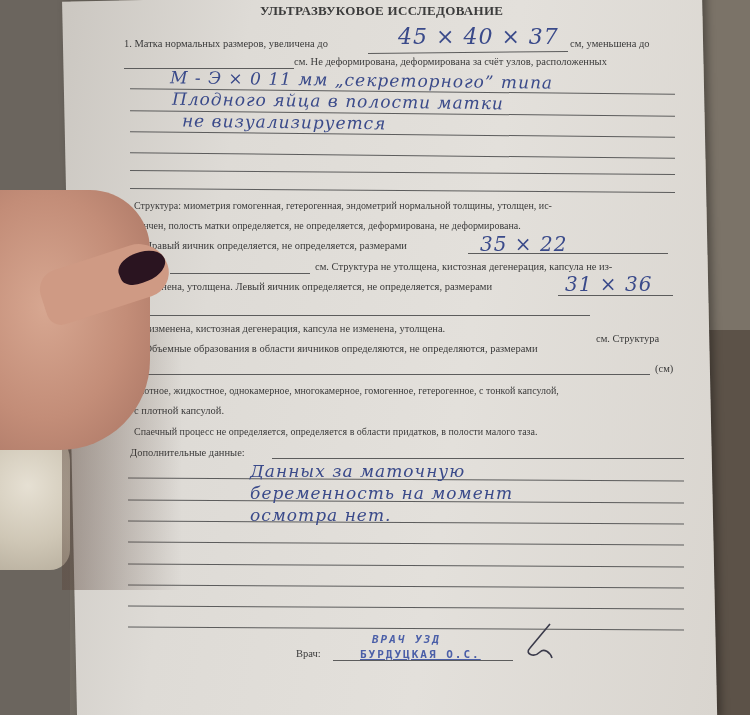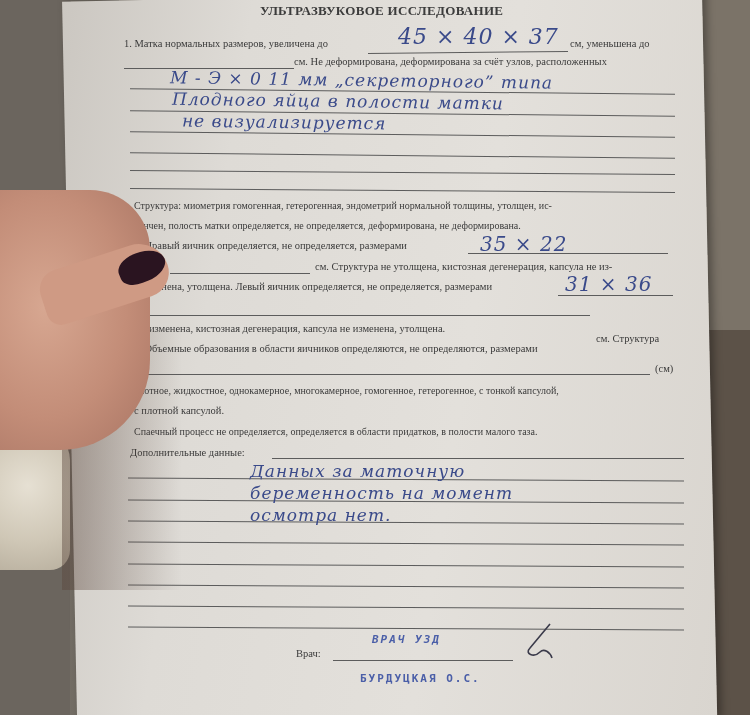--- a/index.html
+++ b/index.html
@@ -99,21 +99,21 @@
   <div class="rule" style="left:128px;top:607px;width:556px;transform:rotate(0.3deg);"></div>
   <div class="rule" style="left:128px;top:628px;width:556px;transform:rotate(0.3deg);"></div>
 
   <div class="hand-txt" style="left:250px;top:483px;">беременность на момент</div>
   <div class="hand-txt" style="left:250px;top:461px;">Данных за маточную</div>
   <div class="hand-txt" style="left:250px;top:505px;">осмотра нет.</div>
 
   <div class="line" style="left:296px;top:648px;">Врач:</div>
   <div class="rule" style="left:333px;top:660px;width:180px;"></div>
   <div class="stamp" style="left:372px;top:633px;font-style:italic;">ВРАЧ УЗД</div>
-  <div class="stamp" style="left:360px;top:648px;margin-top:24px;">БУРДУЦКАЯ О.С.</div>
+  <div class="stamp" style="left:360px;top:648px;text-decoration:underline;">БУРДУЦКАЯ О.С.</div>
   <svg class="sig" viewBox="0 0 40 38">
     <path d="M30 2 L10 26 C4 32 14 36 20 30 C24 26 30 30 32 36" fill="none" stroke="#3a3a4a" stroke-width="1.6"></path>
   </svg>
 </div>
 
 <div class="shadow-left"></div>
 <div class="hand"></div>
 <div class="thumb"></div>
 <div class="nail"></div>
 

